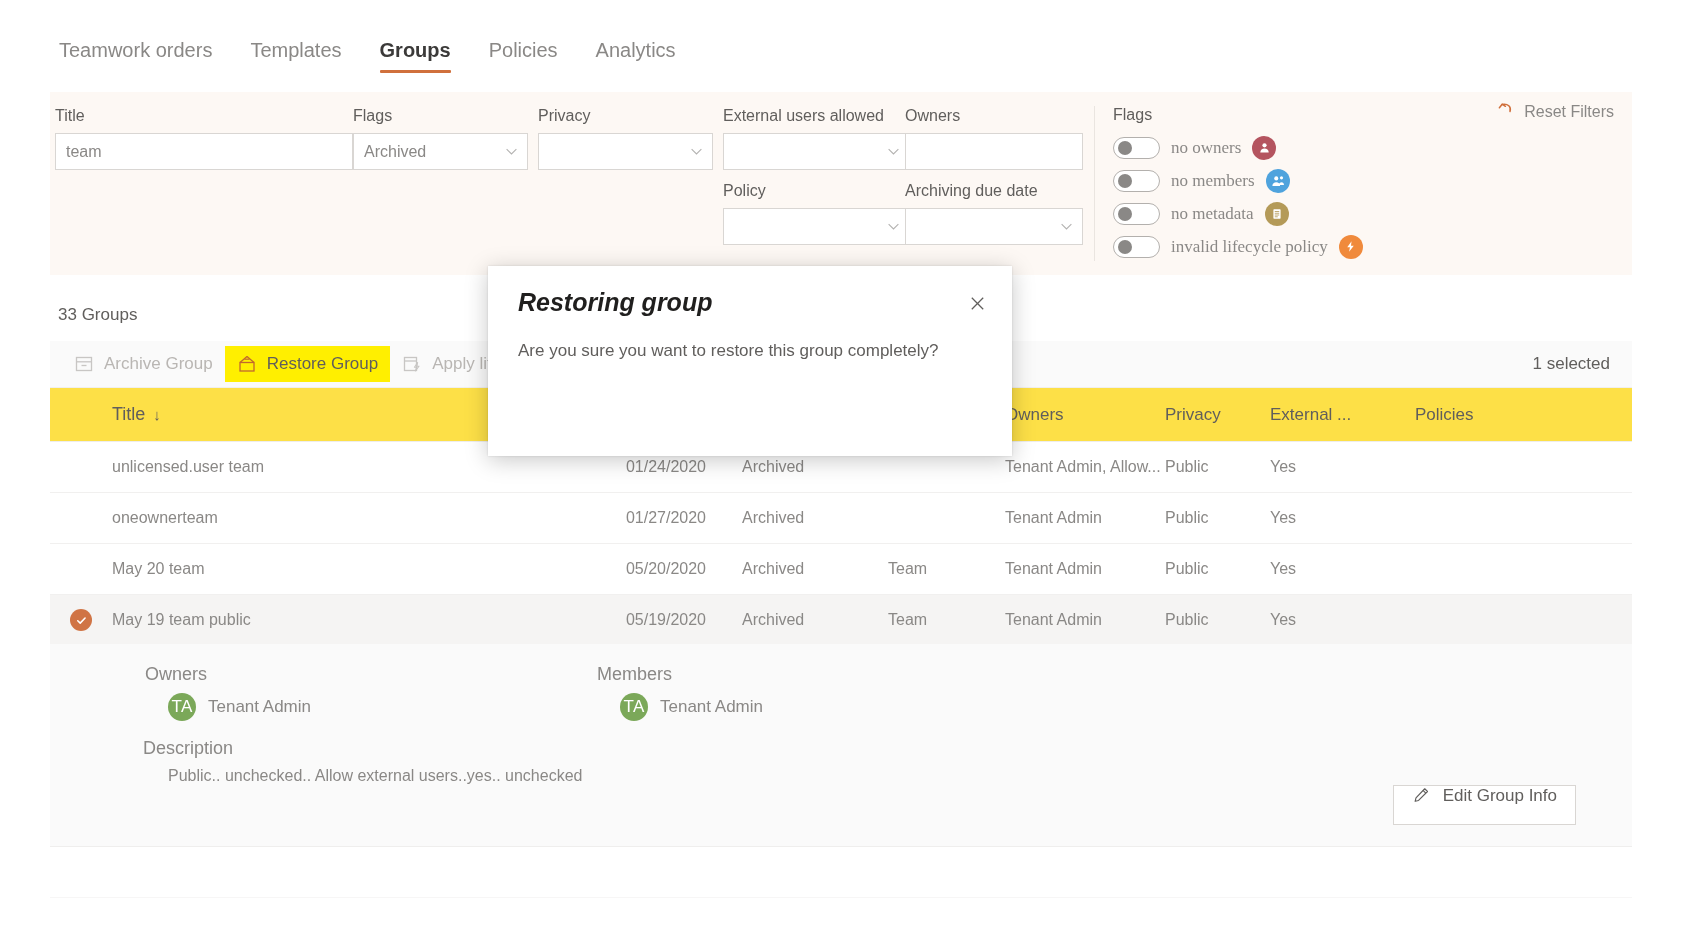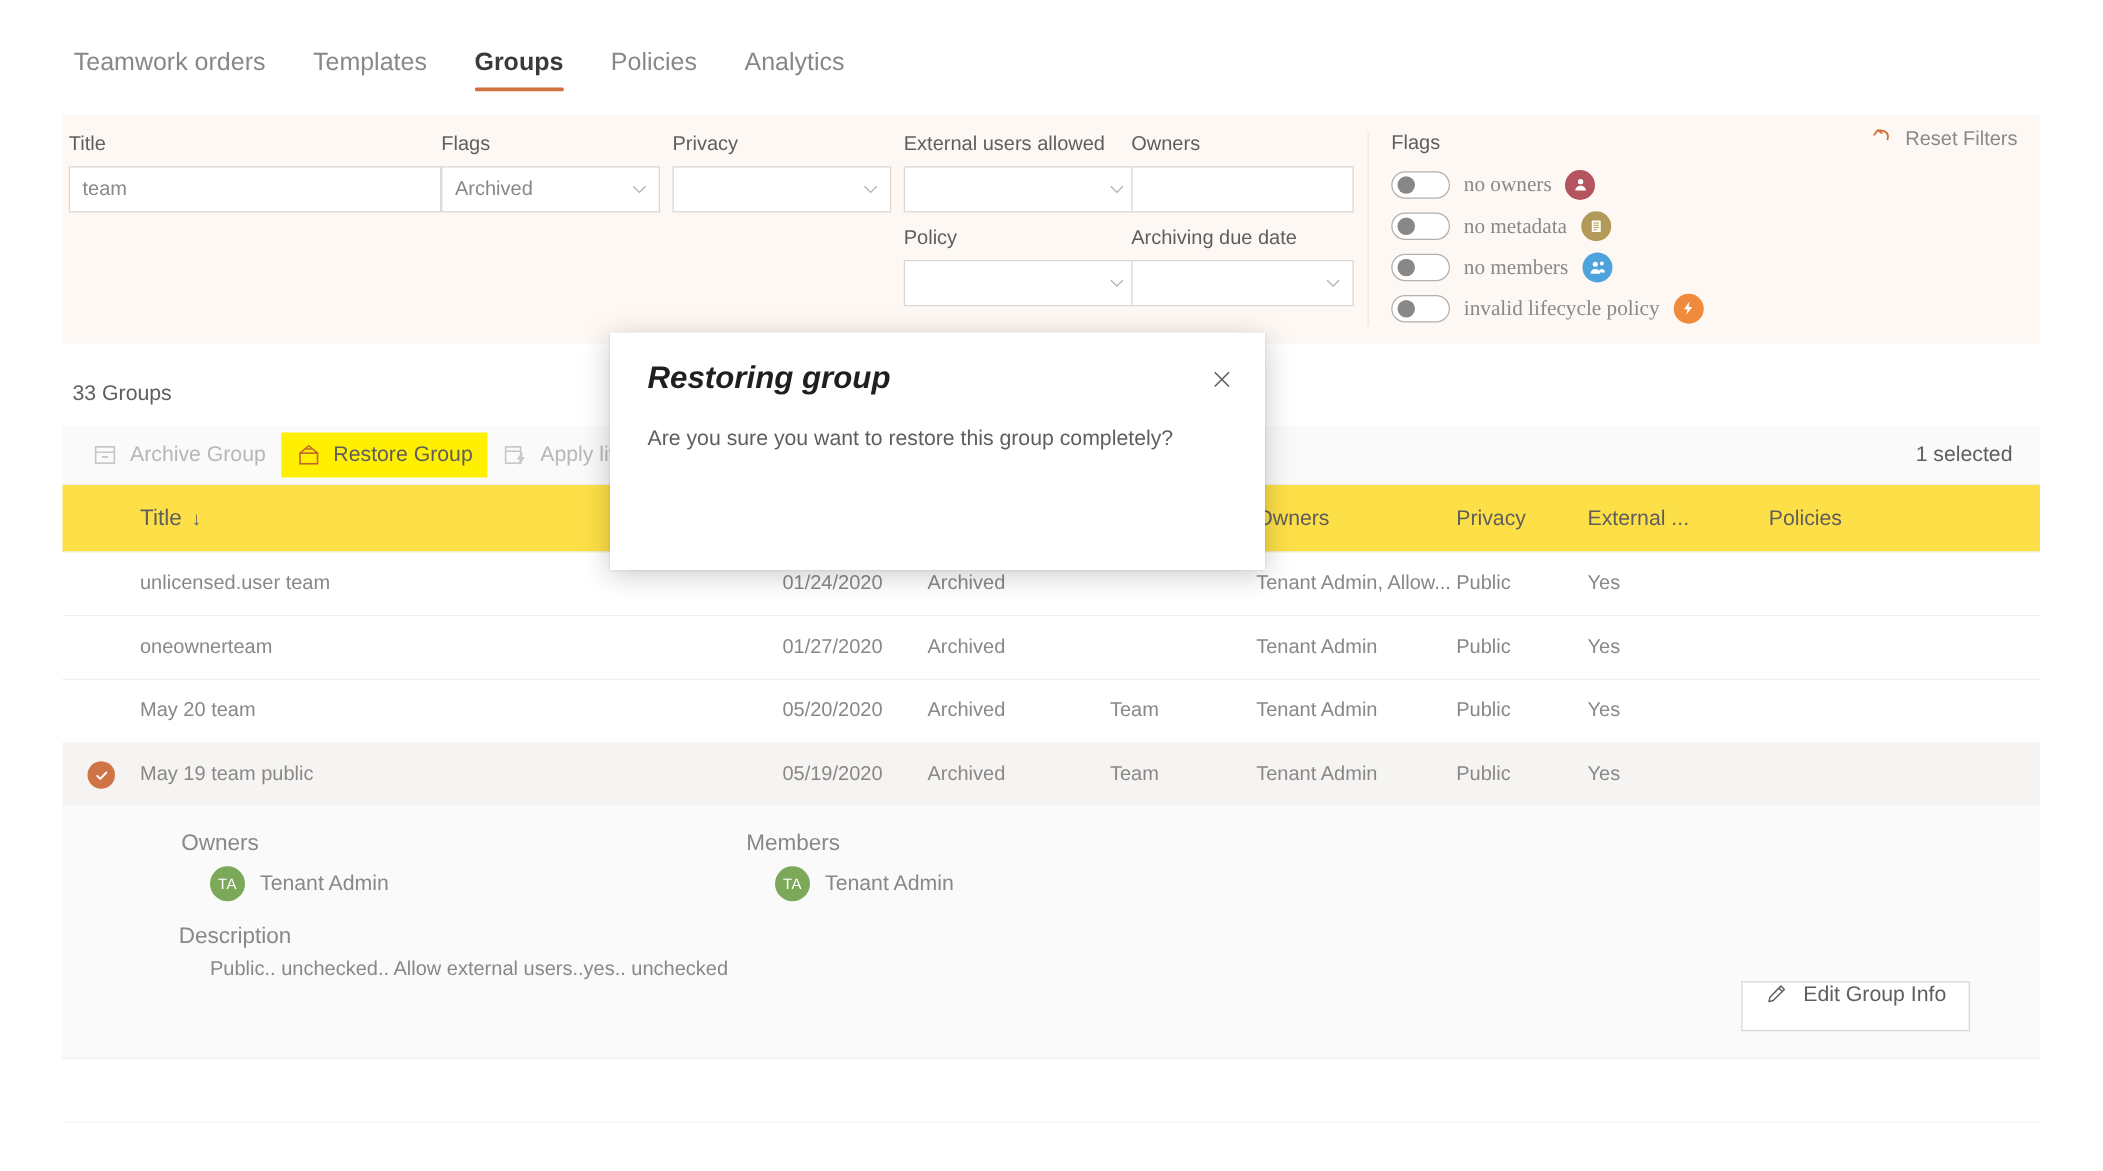--- a/index.html
+++ b/index.html
@@ -140,21 +140,21 @@
   .detail {
     position: absolute; left: 50px; top: 644px; width: 1582px; height: 203px;
     background: #fafafa; border-bottom: 1px solid #efeeed;
   }
   .detail-inner { position: relative; width: 100%; height: 100%; }
   .dcol { position: absolute; }
   .dhead { font-size: 18px; color: #8a8886; margin-bottom: 8px; }
   .person { display: flex; align-items: center; gap: 12px; padding-left: 23px; }
   .avatar {
     width: 28px; height: 28px; border-radius: 50%; background: #7ba859;
-    color: #fff; font-size: 12px; display: flex; align-items: center;
+    color: #fff; font-size: 17px; display: flex; align-items: center;
     justify-content: center; flex: 0 0 auto; letter-spacing: .3px;
   }
   .person-name { font-size: 17px; color: #8a8886; }
   .desc-text { font-size: 16px; color: #8a8886; padding-left: 25px; }
   .edit-group-btn {
     position: absolute; right: 56px; bottom: 21px;
     display: flex; gap: 12px;
     height: 40px; padding: 0 18px; background: #fff;
     border: 1px solid #d9d6d3; font-size: 17px; color: #605e5c;
     cursor: pointer;
@@ -284,20 +284,35 @@
 
         <div class="flag-row">
           <div class="toggle">
               <div class="knob"></div>
             </div>
           <div class="flag-label">no owners</div>
           <div class="flag-icon" style="background:#b4545f">
             <svg viewBox="0 0 16 16" width="13" height="13">
                 <circle cx="8" cy="5.3" r="2.6" fill="#fff"></circle>
                 <path d="M2.8 14c0-3 2.4-4.7 5.2-4.7S13.2 11 13.2 14z" fill="#fff"></path>
+              </svg>
+          </div>
+        </div>
+
+        <div class="flag-row">
+          <div class="toggle">
+              <div class="knob"></div>
+            </div>
+          <div class="flag-label">no members</div>
+          <div class="flag-icon" style="background:#4fa3dd">
+            <svg viewBox="0 0 16 16" width="14" height="14">
+                <circle cx="6" cy="5" r="2.3" fill="#fff"></circle>
+                <path d="M1.6 13.6c0-2.7 2-4.2 4.4-4.2s4.4 1.5 4.4 4.2z" fill="#fff"></path>
+                <circle cx="12" cy="4.4" r="1.8" fill="#fff"></circle>
+                <path d="M8.9 12.6c.2-2.2 1.6-3.3 3.1-3.3 1.6 0 2.8 1.1 2.8 3.3z" fill="#fff"></path>
               </svg>
           </div>
         </div>
 
         <div class="flag-row">
           <div class="toggle">
               <div class="knob"></div>
             </div>
           <div class="flag-label">no metadata</div>
           <div class="flag-icon" style="background:#b49a58">
@@ -308,35 +323,20 @@
                 <rect x="5" y="8.8" width="6" height="1.1" fill="#b49a58"></rect>
                 <rect x="5" y="11.2" width="4" height="1.1" fill="#b49a58"></rect>
               </svg>
           </div>
         </div>
 
         <div class="flag-row">
           <div class="toggle">
               <div class="knob"></div>
             </div>
-          <div class="flag-label">no members</div>
-          <div class="flag-icon" style="background:#4fa3dd">
-            <svg viewBox="0 0 16 16" width="14" height="14">
-                <circle cx="6" cy="5" r="2.3" fill="#fff"></circle>
-                <path d="M1.6 13.6c0-2.7 2-4.2 4.4-4.2s4.4 1.5 4.4 4.2z" fill="#fff"></path>
-                <circle cx="12" cy="4.4" r="1.8" fill="#fff"></circle>
-                <path d="M8.9 12.6c.2-2.2 1.6-3.3 3.1-3.3 1.6 0 2.8 1.1 2.8 3.3z" fill="#fff"></path>
-              </svg>
-          </div>
-        </div>
-
-        <div class="flag-row">
-          <div class="toggle">
-              <div class="knob"></div>
-            </div>
           <div class="flag-label">invalid lifecycle policy</div>
           <div class="flag-icon" style="background:#f08a3c">
             <svg viewBox="0 0 16 16" width="13" height="13">
                 <path d="M9.3 1.5 4 9h3.3l-1 5.5L12 7H8.6z" fill="#fff"></path>
               </svg>
           </div>
         </div>
       </div>
 
       <div class="reset-filters">

